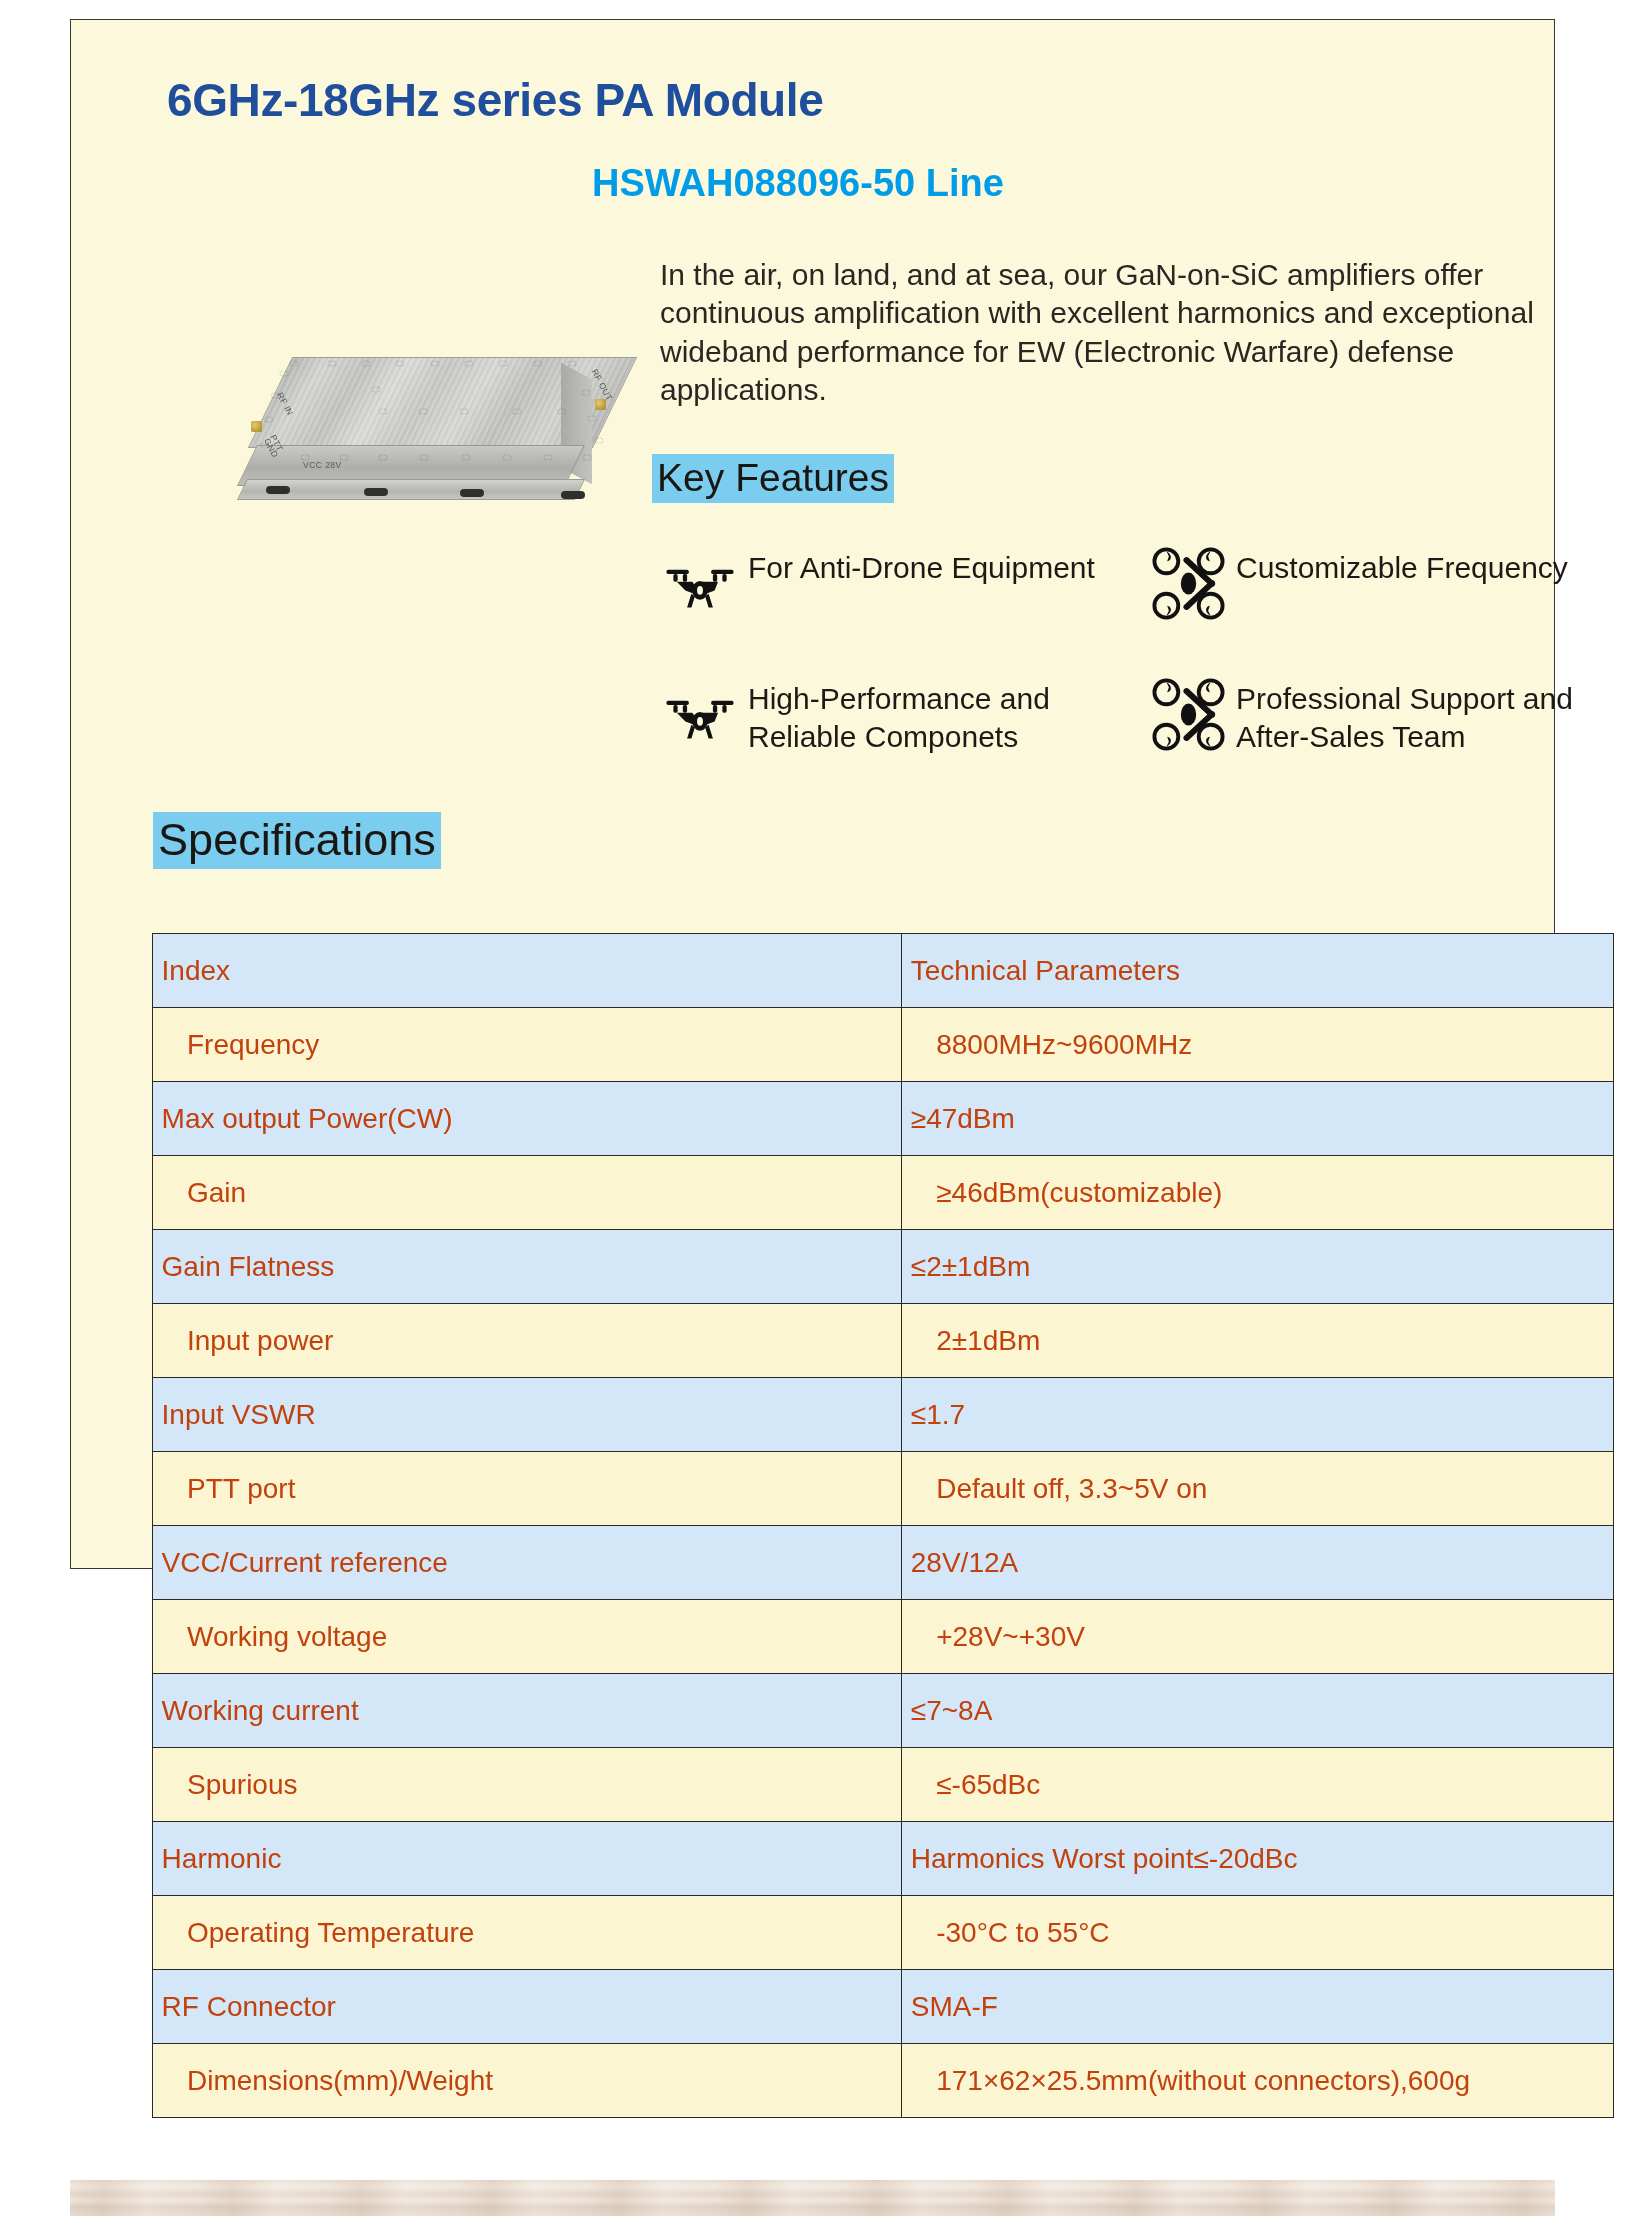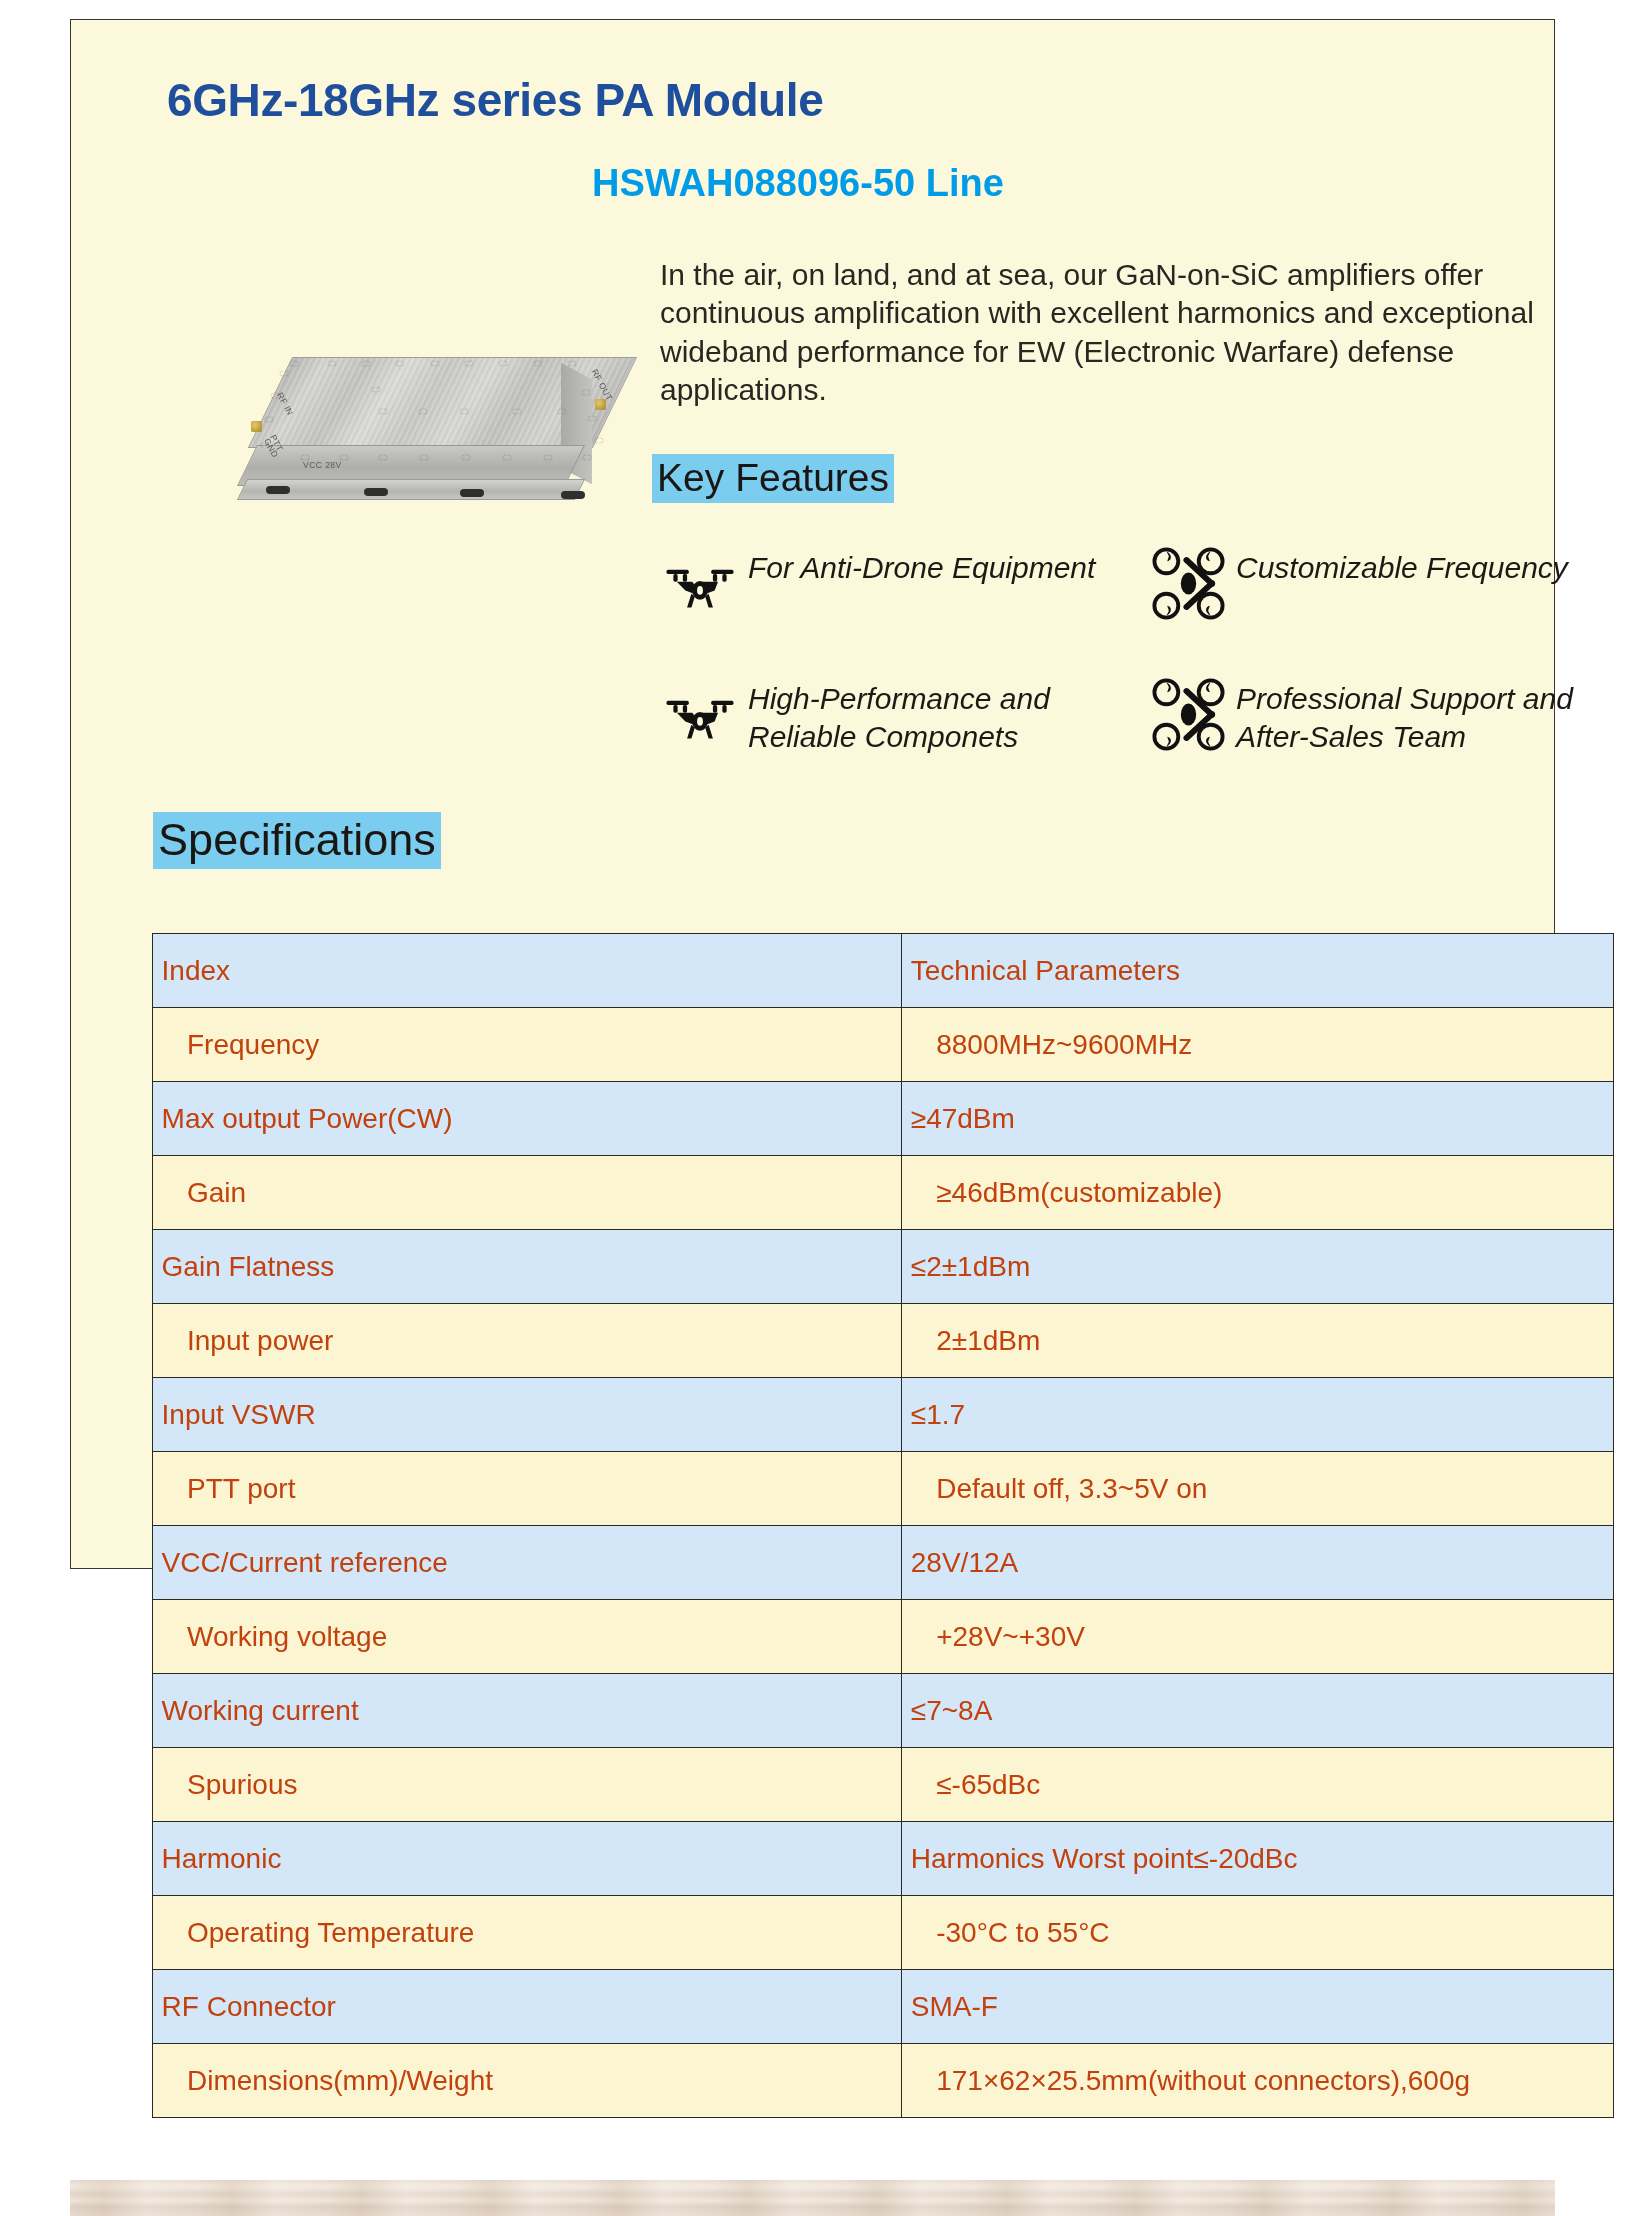--- a/index.html
+++ b/index.html
@@ -164,21 +164,21 @@
   #key-features-heading { left: 581px; top: 434px; }
   #specifications-heading { left: 82px; top: 792px; font-size: 45px; }
 
   
   .features {
     position: absolute;
     left: 581px;
     top: 524px;
     width: 977px;
   }
-  .feat-row { display: flex; font-style: italic; }
+  .feat-row { display: flex; }
   .feat {
     display: flex;
     align-items: flex-start;
     width: 488px;
     box-sizing: border-box;
   }
   .feat-icon {
     flex: 0 0 auto;
     width: 96px;
     height: 79px;

